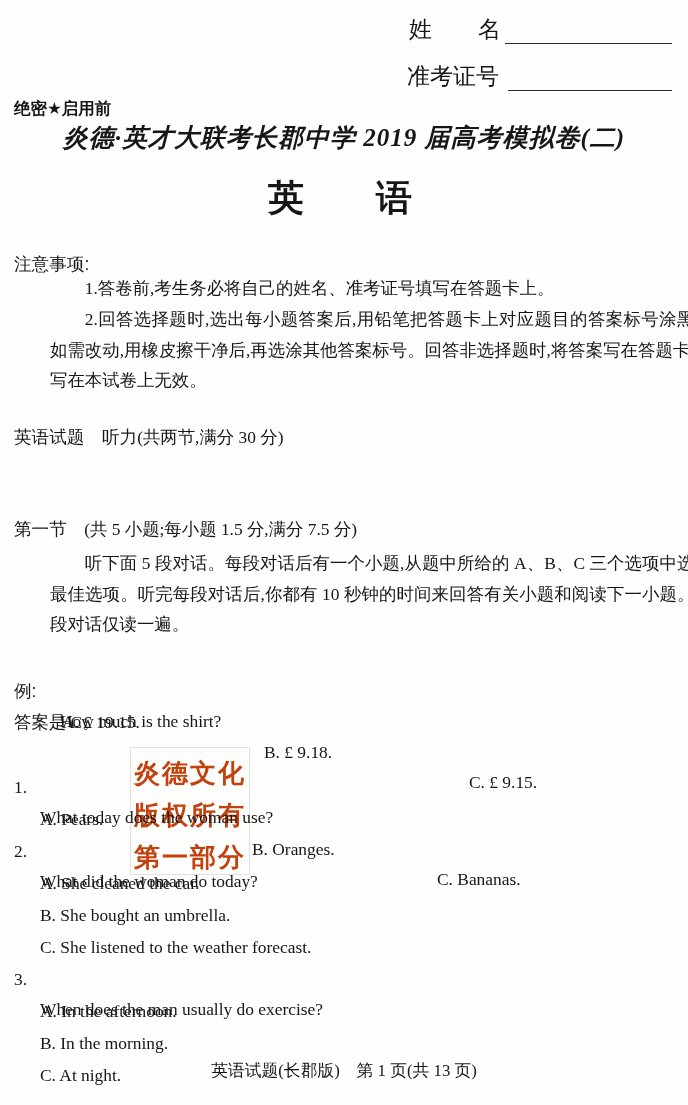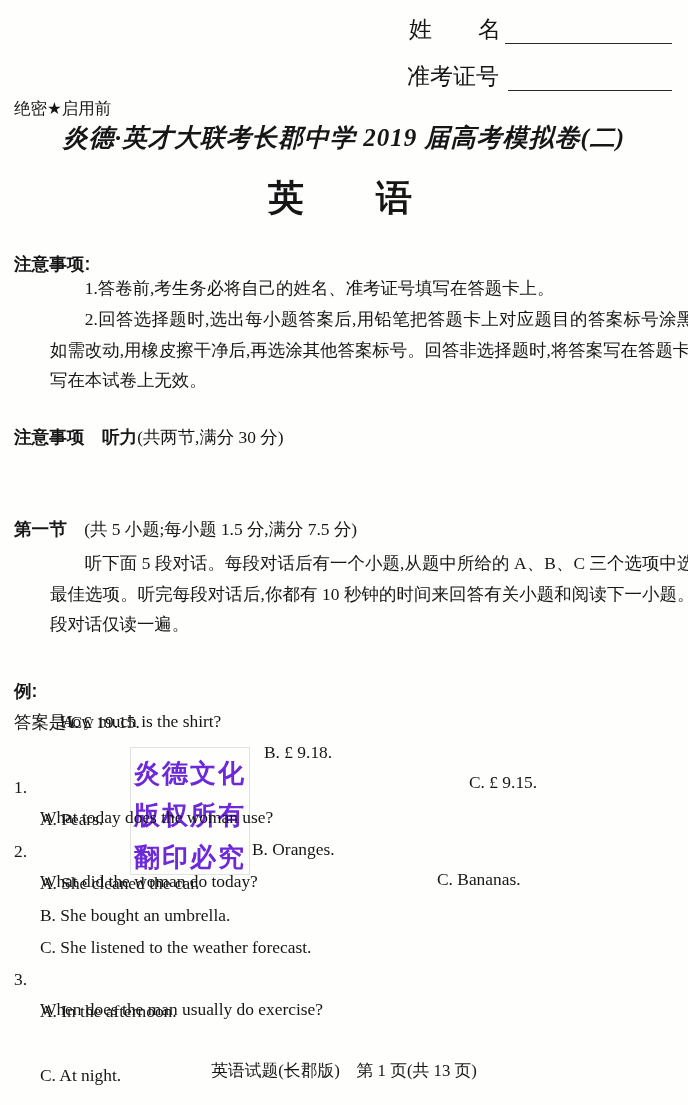--- a/index.html
+++ b/index.html
@@ -3,73 +3,73 @@
 <meta charset="utf-8">
 <style>
   html,body{margin:0;padding:0;background:#ffffff;}
   .page{
     position:relative;width:688px;height:1105px;background:#fefefdff;
     font-family:"Liberation Serif","DejaVu Serif",serif;color:#161616;overflow:hidden;
   }
   .sans{font-family:"Liberation Sans","DejaVu Sans",sans-serif;}
   .line{position:absolute;height:30px;line-height:30px;font-size:17.4px;white-space:pre;z-index:2;}
   .para{position:absolute;font-size:17.4px;line-height:30.6px;text-align:justify;text-indent:2em;z-index:2;margin-left:36px;}
-  .bold-head{font-weight:bold;font-family:"Liberation Sans","DejaVu Sans",sans-serif;font-size:17.6px;}
+  .bold-head{font-weight:normal;font-family:"Liberation Sans","DejaVu Sans",sans-serif;font-size:17.6px;}
   .blank-line{position:absolute;border-bottom:1.6px solid #2a2a2a;z-index:2;}
   .fill-label{position:absolute;font-size:23px;line-height:30px;white-space:pre;z-index:2;}
-  .secrecy{position:absolute;left:14px;top:98px;font-weight:normal;font-size:16.5px;z-index:2;}
+  .secrecy{position:absolute;left:14px;top:98px;font-weight:bold;font-size:16.5px;z-index:2;}
   .exam-title{position:absolute;left:0;top:121px;width:688px;text-align:center;
     font-size:25px;font-weight:bold;font-style:italic;letter-spacing:1px;z-index:2;}
   .subject{position:absolute;left:0;top:174px;width:680px;text-align:center;
     font-size:36px;font-weight:bold;white-space:pre;z-index:2;}
   .q-num{position:absolute;left:14px;}
   .q-text{position:absolute;left:40px;}
   .opt-a-ex{position:absolute;left:62px;}
   .opt-b-ex{position:absolute;left:264px;}
   .opt-c-ex{position:absolute;left:437px;margin-left:32px;}
   .opt-a{position:absolute;left:40px;}
   .opt-b{position:absolute;left:252px;}
   .opt-c{position:absolute;left:437px;}
   .footer{position:absolute;left:0;top:1059px;width:688px;text-align:center;
     font-size:16.8px;white-space:pre;z-index:2;}
   .watermark-box{
     position:absolute;left:130px;top:747px;width:118px;height:126px;
     border:1px solid #e2e2e0;z-index:1;
   }
   .wm-line{
     position:absolute;left:0;width:118px;text-align:center;font-size:26px;
-    font-weight:bold;color:#6d28d9;letter-spacing:2px;white-space:pre;
+    font-weight:bold;color:#c2410c;letter-spacing:2px;white-space:pre;
     font-family:"Liberation Sans","DejaVu Sans",sans-serif;
   }
 </style>
 </head>
 <body>
 
 <div class="page">
 
   <div class="watermark-box">
     <div class="wm-line" style="top:8px">炎德文化</div>
     <div class="wm-line" style="top:50px">版权所有</div>
-    <div class="wm-line" style="top:92px">翻印必究</div>
+    <div class="wm-line" style="top:92px">第一部分</div>
   </div>
 
   <div class="fill-label" style="left:409px;top:15px">姓　　名</div>
   <div class="blank-line" style="left:505px;top:14px;width:167px;height:29px"></div>
   <div class="fill-label" style="left:407px;top:62px">准考证号</div>
   <div class="blank-line" style="left:508px;top:61px;width:164px;height:29px"></div>
 
   <div class="secrecy sans">绝密★启用前</div>
   <div class="exam-title">炎德·英才大联考长郡中学 2019 届高考模拟卷(二)</div>
   <div class="subject sans">英　　语</div>
 
   <div class="line bold-head" style="left:14px;top:249px">注意事项:</div>
   <div class="para" style="left:14px;top:273px;width:662px">1.答卷前,考生务必将自己的姓名、准考证号填写在答题卡上。</div>
   <div class="para" style="left:14px;top:304px;width:662px">2.回答选择题时,选出每小题答案后,用铅笔把答题卡上对应题目的答案标号涂黑。如需改动,用橡皮擦干净后,再选涂其他答案标号。回答非选择题时,将答案写在答题卡上,写在本试卷上无效。</div>
 
-  <div class="line" style="left:14px;top:422px"><span class="bold-head">注意事项　听力</span><span>(共两节,满分 30 分)</span></div>
+  <div class="line" style="left:14px;top:422px"><span class="bold-head">英语试题　听力</span><span>(共两节,满分 30 分)</span></div>
 
   <div class="line" style="left:14px;top:514px"><span class="bold-head">第一节</span><span>　(共 5 小题;每小题 1.5 分,满分 7.5 分)</span></div>
   <div class="para" style="left:14px;top:548px;width:662px">听下面 5 段对话。每段对话后有一个小题,从题中所给的 A、B、C 三个选项中选出最佳选项。听完每段对话后,你都有 10 秒钟的时间来回答有关小题和阅读下一小题。每段对话仅读一遍。</div>
 
   <div class="line" style="left:0;top:646px;width:688px">
     <span class="bold-head" style="position:absolute;left:14px">例:</span>
     <span class="q-text" style="left:60px">How much is the shirt?</span>
   </div>
   <div class="line" style="left:0;top:677px;width:688px">
     <span class="opt-a-ex">A. £ 19.15.</span>
@@ -102,19 +102,22 @@
     <span class="opt-a">C. She listened to the weather forecast.</span>
   </div>
 
   <div class="line" style="left:0;top:934px;width:688px">
     <span class="q-num">3.</span>
     <span class="q-text">When does the man usually do exercise?</span>
   </div>
   <div class="line" style="left:0;top:966px;width:624px">
     <span class="opt-a">A. In the afternoon.</span>
   </div>
+  <div class="line" style="left:0;top:998px;width:688px">
+    <span class="opt-a">B. In the morning.</span>
+  </div>
   <div class="line" style="left:0;top:1030px;width:688px">
     <span class="opt-a">C. At night.</span>
   </div>
 
   <div class="footer">英语试题(长郡版)　第 1 页(共 13 页)</div>
 
 </div>
 
 </body></html>

